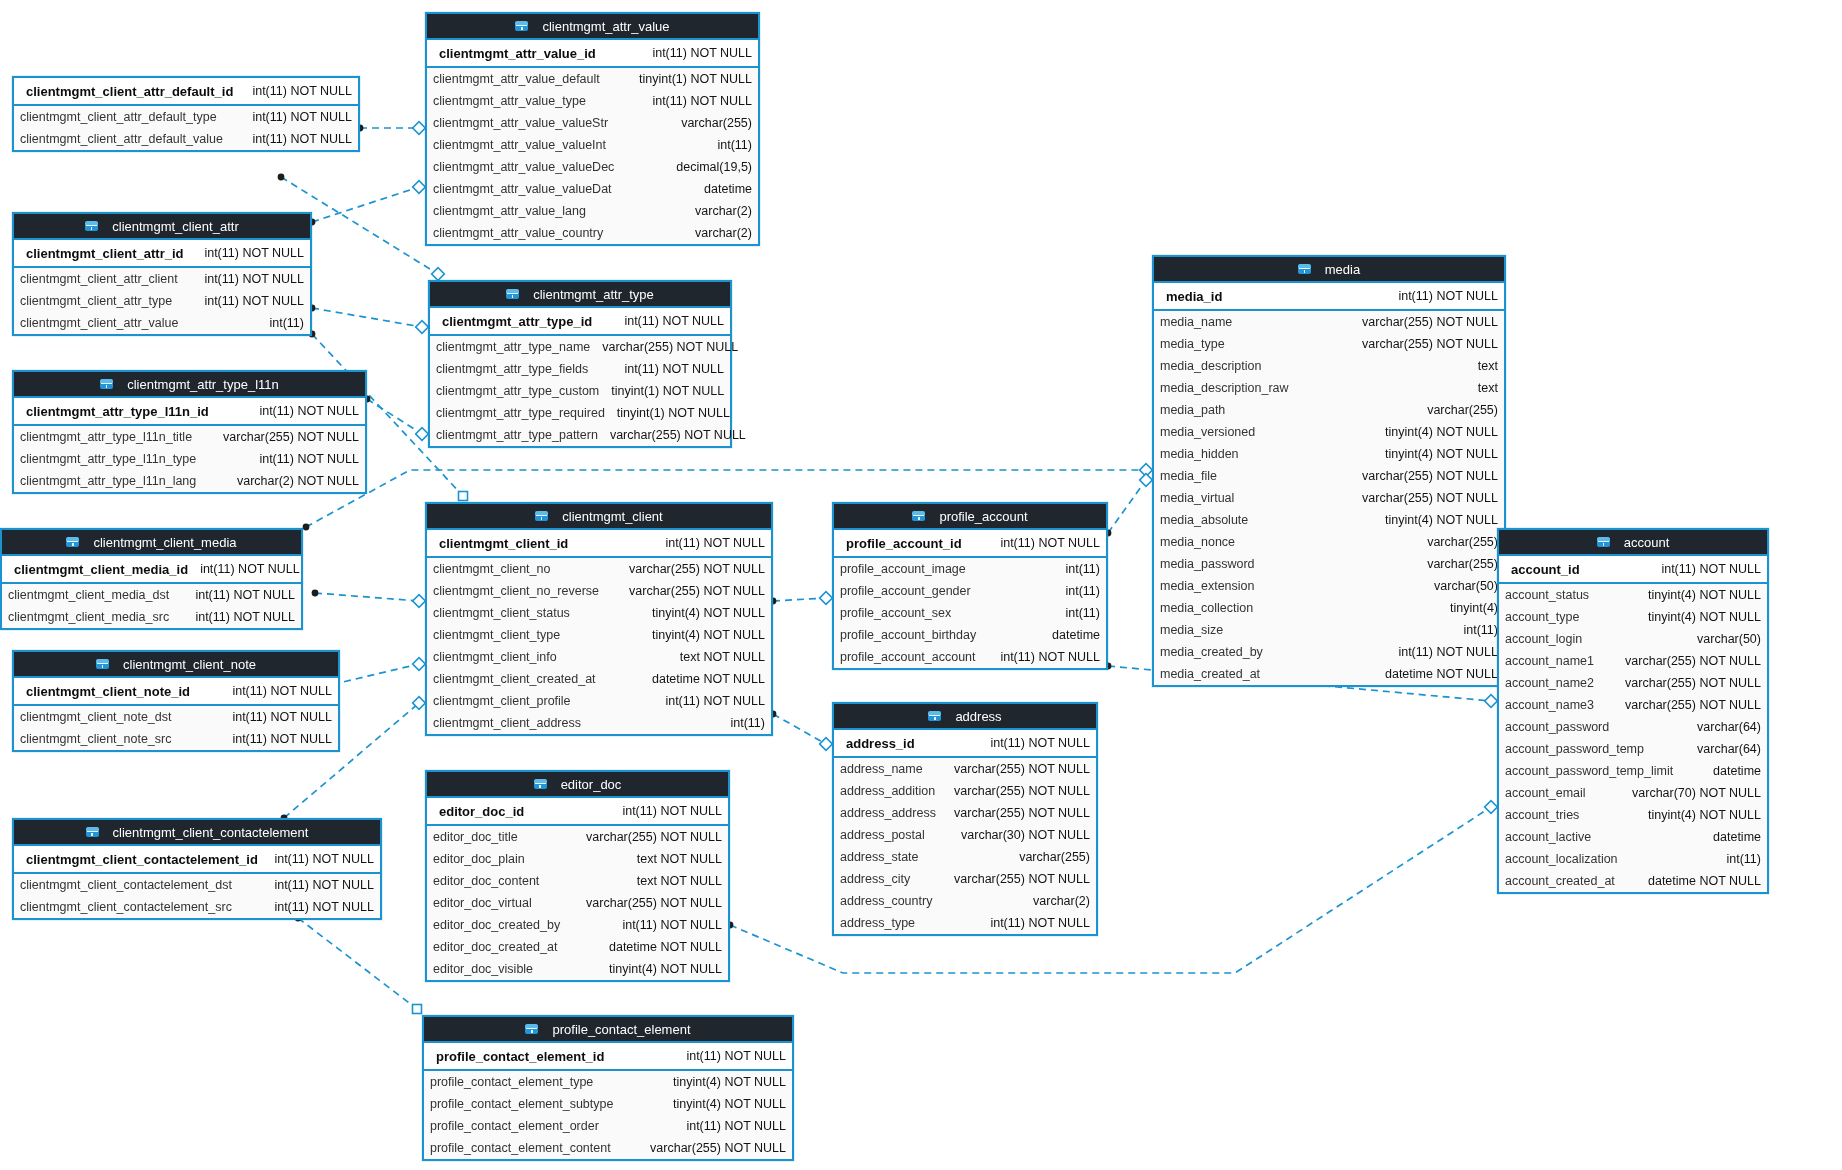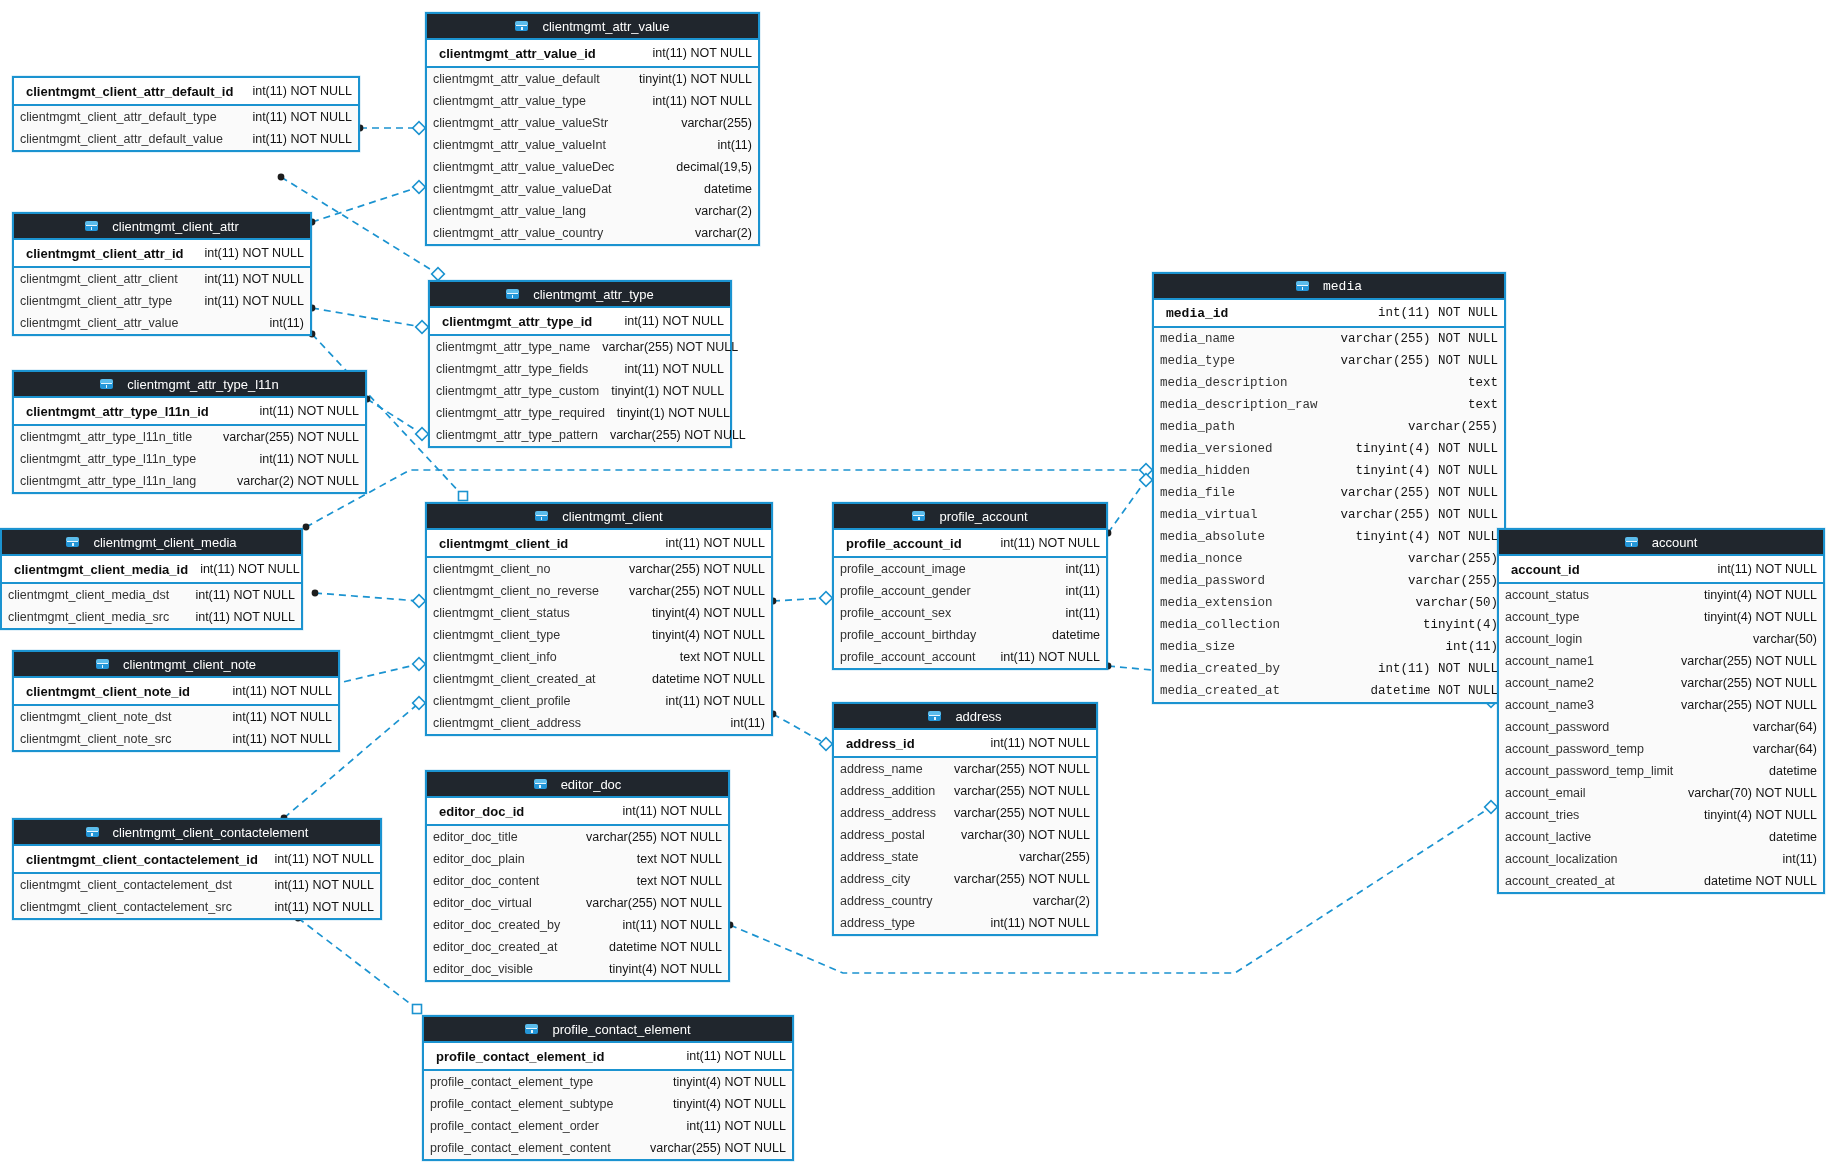--- a/index.html
+++ b/index.html
@@ -476,21 +476,21 @@
         </div>
         <div class="trow">
           <span class="c-name">address_country</span>
           <span class="c-type">varchar(2)</span>
         </div>
         <div class="trow">
           <span class="c-name">address_type</span>
           <span class="c-type">int(11) NOT NULL</span>
         </div>
       </div>
-      <div class="db-table" style="left: 1152px; top: 272px; width: 354px; font-family: Liberation Mono, monospace;">
+      <div class="db-table" style="left: 1152px; top: 255px; width: 354px;">
         <div class="thead">
           <span class="tbl-icon"></span>
           <span>media</span>
         </div>
         <div class="trow pk-row">
           <span class="c-name">media_id</span>
           <span class="c-type">int(11) NOT NULL</span>
         </div>
         <div class="trow">
           <span class="c-name">media_name</span>
@@ -554,21 +554,21 @@
         </div>
         <div class="trow">
           <span class="c-name">media_created_by</span>
           <span class="c-type">int(11) NOT NULL</span>
         </div>
         <div class="trow">
           <span class="c-name">media_created_at</span>
           <span class="c-type">datetime NOT NULL</span>
         </div>
       </div>
-      <div class="db-table" style="left: 1497px; top: 528px; width: 328px; text-align: center;">
+      <div class="db-table" style="left: 1497px; top: 528px; width: 272px; text-align: center;">
         <div class="thead">
           <span class="tbl-icon"></span>
           <span>account</span>
         </div>
         <div class="trow pk-row">
           <span class="c-name">account_id</span>
           <span class="c-type">int(11) NOT NULL</span>
         </div>
         <div class="trow">
           <span class="c-name">account_status</span>

